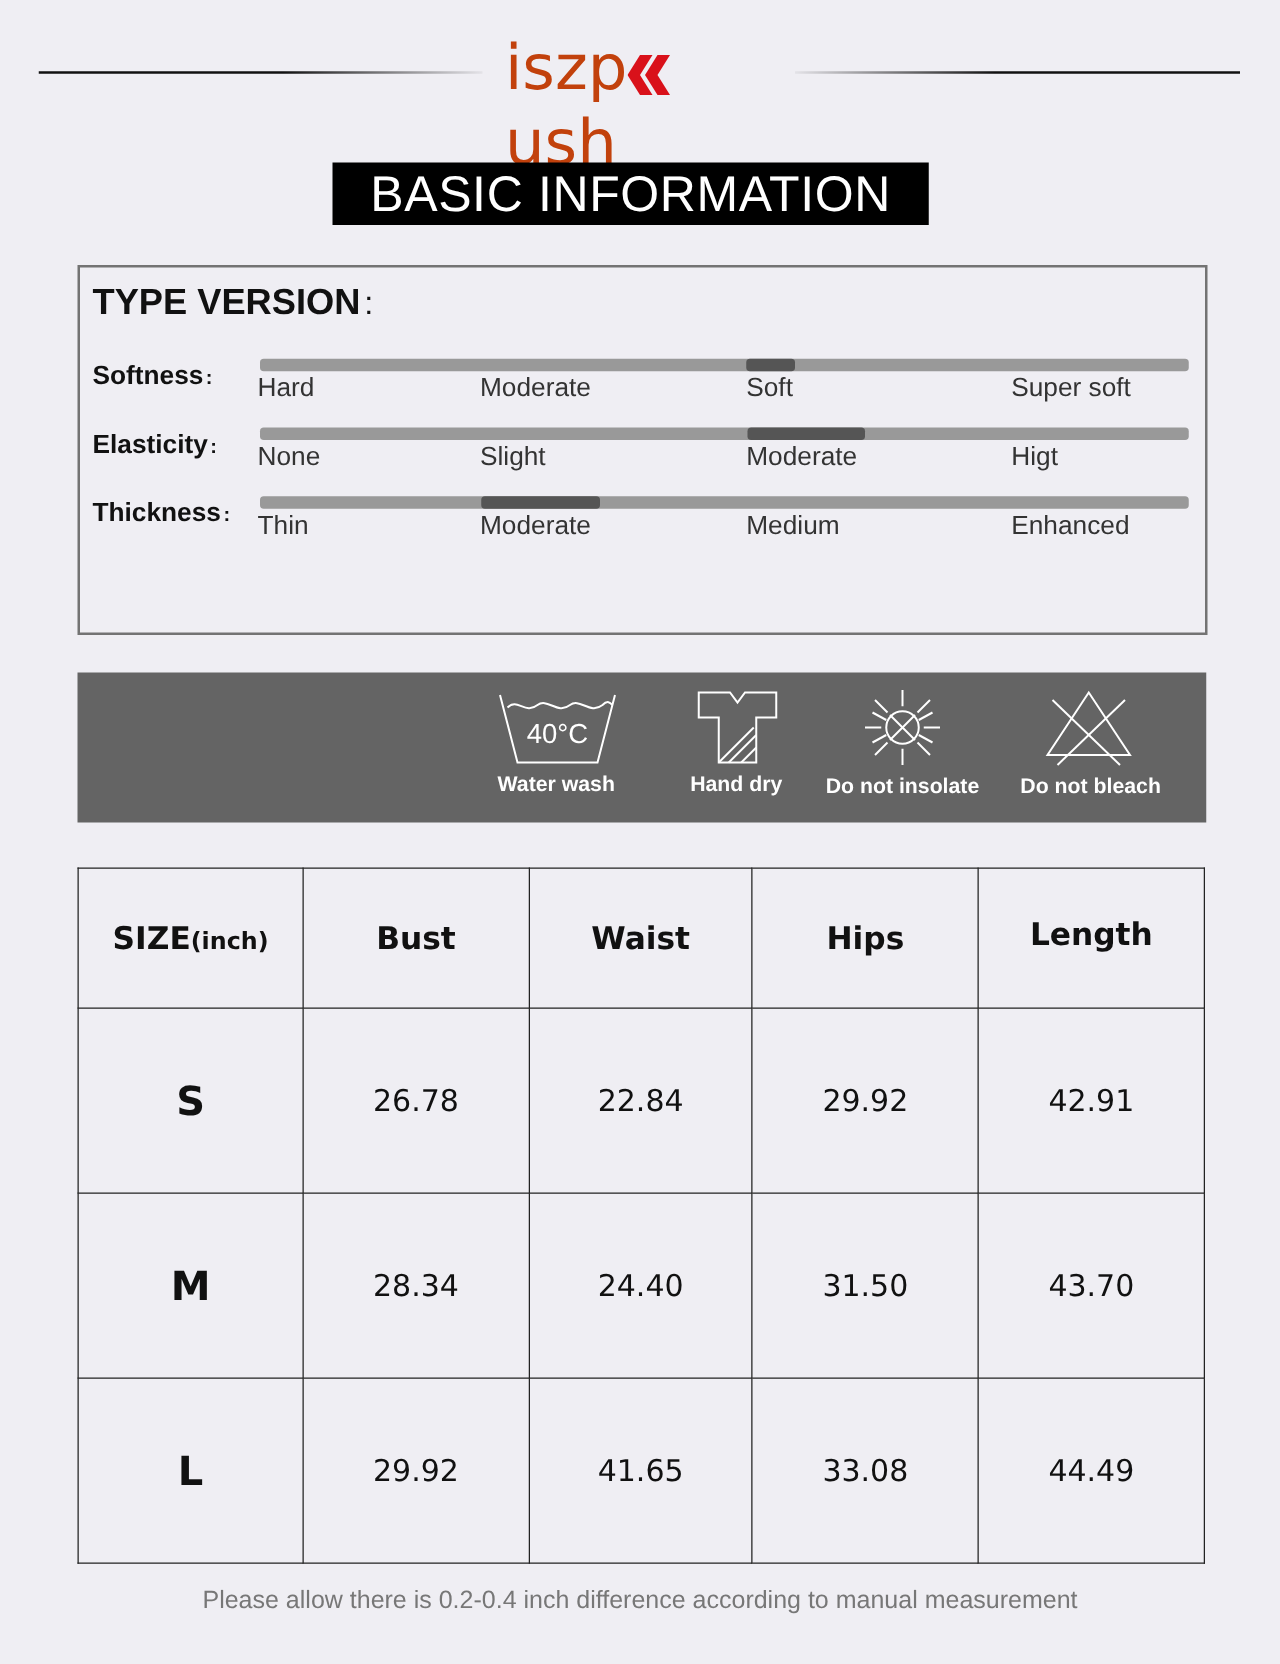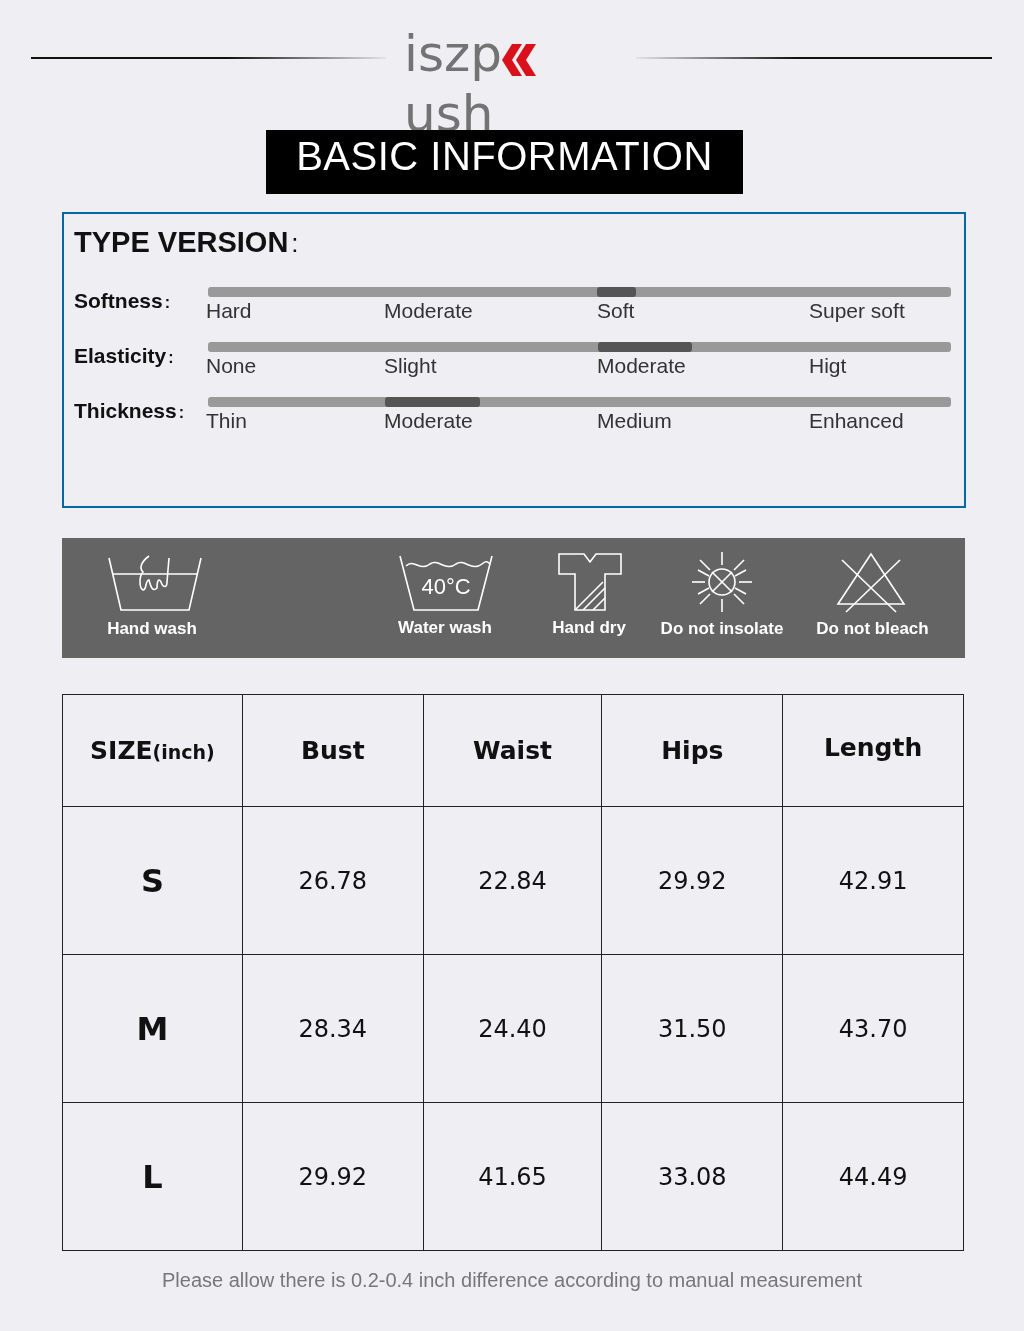--- a/index.html
+++ b/index.html
@@ -4,29 +4,29 @@
 <style>
   * { box-sizing: border-box; margin: 0; padding: 0; }
   html, body { width: 1024px; height: 1331px; background: #efeef3; overflow: hidden; }
   body { position: relative; font-family: "Liberation Sans", sans-serif; color: #111; }
 
   
   .logo-line { position: absolute; top: 57px; height: 2px; }
   .logo-line.left { left: 31px; width: 355px; background: linear-gradient(to right, #111 0%, #111 55%, rgba(17,17,17,0.05) 100%); }
   .logo-line.right { left: 636px; width: 356px; background: linear-gradient(to left, #111 0%, #111 55%, rgba(17,17,17,0.05) 100%); }
   .logo { position: absolute; left: 404px; top: 24px; width: 216px; height: 66px;
-          font-family: "DejaVu Sans", sans-serif; font-size: 50px; line-height: 60px; letter-spacing: 0px; color: #737373; }
+          font-family: "DejaVu Sans", sans-serif; font-size: 50px; line-height: 60px; letter-spacing: 0px; color: #c2410c; }
   .logo span { display: inline-block; vertical-align: top; }
   .logo .chev { display: inline-block; width: 34px; height: 32px; vertical-align: top; margin-top: 20px; }
 
-  .title-box { position: absolute; left: 266px; top: 130px; width: 477px; height: 64px; background: #000;
+  .title-box { position: absolute; left: 266px; top: 130px; width: 477px; height: 50px; background: #000;
                color: #fff; font-size: 40px; text-align: center; line-height: 52px; letter-spacing: 0.5px; }
 
   
-  .type-panel { position: absolute; left: 62px; top: 212px; width: 904px; height: 296px; border: 2px solid #0369a1; }
+  .type-panel { position: absolute; left: 62px; top: 212px; width: 904px; height: 296px; border: 2px solid #737373; }
   .type-title { position: absolute; left: 10px; top: 12px; font-size: 29px; font-weight: bold; }
   .type-title .colon { font-weight: normal; font-size: 26px; margin-left: 3px; }
   .attr-row { position: absolute; left: 0; width: 900px; height: 50px; }
   .attr-label { position: absolute; left: 10px; top: 2px; font-size: 21px; font-weight: bold; }
   .attr-label .colon { font-weight: bold; font-size: 16px; margin-left: 2px; }
   .track { position: absolute; left: 144px; top: 0; width: 743px; height: 10px; background: #999; border-radius: 3px; }
   .track .hi { position: absolute; top: 0; height: 10px; background: #555; border-radius: 3px; }
   .opt { position: absolute; top: 12px; font-size: 21px; color: #333; }
 
   
@@ -92,30 +92,20 @@
     <div class="opt" style="left:142px">Thin</div>
     <div class="opt" style="left:320px">Moderate</div>
     <div class="opt" style="left:533px">Medium</div>
     <div class="opt" style="left:745px">Enhanced</div>
   </div>
 
 </div>
 
 <div class="care-bar">
 
-  <div class="care-item" style="left:25px;width:130px">
-    <svg style="left:18px;top:14px" width="100" height="64" viewBox="0 0 100 64">
-      <g fill="none" stroke="#fff" stroke-width="1.6">
-        <polyline points="4,6 16,58 84,58 96,6"></polyline>
-        <line x1="8" y1="22" x2="92" y2="22"></line>
-        <path d="M44,4 C36,10 34,16 38,20 C34,24 34,36 38,38 C42,38 40,28 44,28 C46,36 48,40 52,36 C52,28 54,26 56,30 C58,36 62,36 62,30 L64,6"></path>
-      </g>
-    </svg>
-    <div class="care-label" style="top:81px">Hand wash</div>
-  </div>
 
 
   <div class="care-item" style="left:318px;width:130px">
     <svg style="left:18px;top:14px" width="96" height="62" viewBox="0 0 96 62">
       <g fill="none" stroke="#fff" stroke-width="1.6">
         <polyline points="2,4 16,58 80,58 94,4"></polyline>
         <path d="M8,14 C16,6 22,20 32,12 C40,6 48,20 58,12 C66,6 74,20 84,12 C88,8 90,10 92,12"></path>
       </g>
       <text x="48" y="42" fill="#fff" font-family="Liberation Sans, sans-serif" font-size="22" text-anchor="middle">40°C</text>
     </svg>

